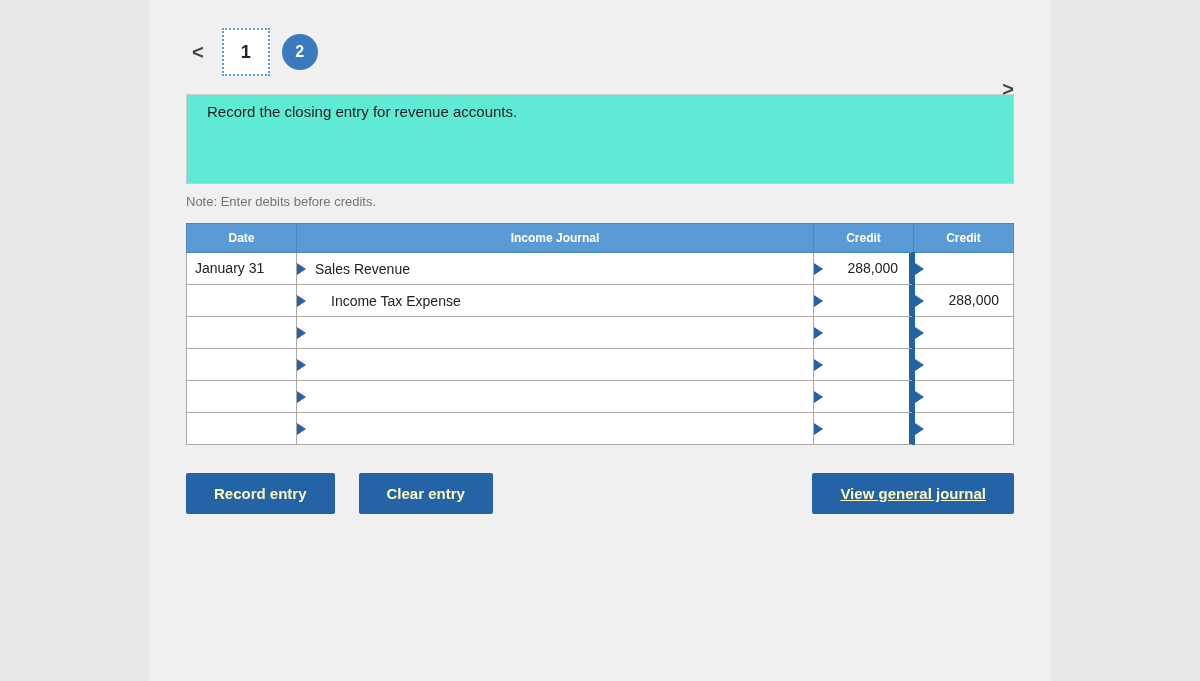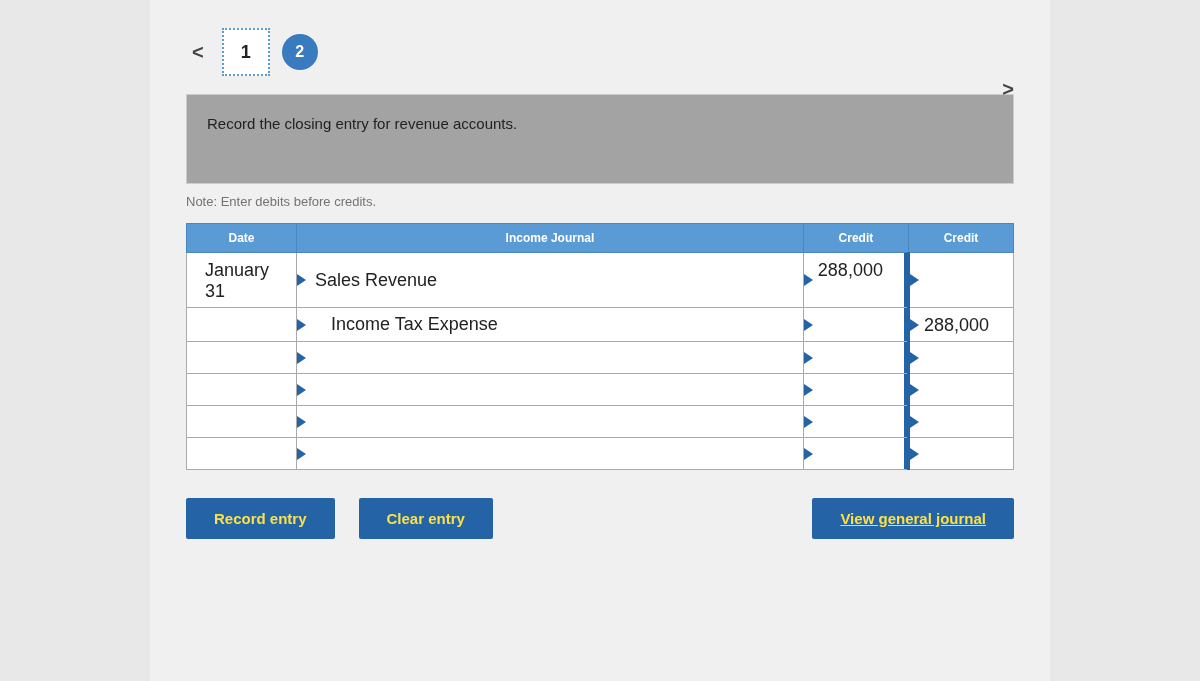--- a/index.html
+++ b/index.html
@@ -67,23 +67,23 @@
       border-radius: 50%;
       background: #3a7abf;
       display: flex;
       align-items: center;
       justify-content: center;
       font-size: 16px;
       font-weight: bold;
       color: #fff;
     }
     .instruction-box {
-      background: #a3a3a3;
+      background: #5eead4;
       border: 1px solid #ccc;
-      padding: 20px 20px;
+      padding: 8px 20px;
       margin-bottom: 10px;
       min-height: 90px;
       font-size: 15px;
       color: #222;
     }
     .note-text {
       color: #737373;
       font-size: 13px;
       margin-bottom: 14px;
     }
@@ -98,25 +98,25 @@
       color: #fff;
       font-weight: bold;
       padding: 7px 10px;
       border: 1px solid #4a87bf;
       text-align: left;
       font-size: 12px;
     }
     .journal-table thead tr th.center { text-align: center; }
     .journal-table tbody tr td {
       border: 1px solid #aaa;
-      padding: 5px 18px;
+      padding: 5px 8px;
       min-height: 30px;
       height: 32px;
       background: #fff;
-      font-size: 18px;
+      font-size: 14px;
     }
     .journal-table tbody tr td.date-col {
       width: 110px;
       vertical-align: top;
       padding-top: 7px;
     }
     .journal-table tbody tr td.journal-col {
       width: auto;
     }
     .journal-table tbody tr td.debit-col,
@@ -155,21 +155,21 @@
     }
     .btn-row {
       display: flex;
       align-items: center;
       gap: 24px;
     }
     .btn {
       padding: 12px 28px;
       font-size: 15px;
       font-weight: bold;
-      color: #fde047;
+      color: #fef9c3;
       background: #2563a7;
       border: none;
       cursor: pointer;
       border-radius: 2px;
     }
     .btn-view {
       margin-left: auto;
       text-decoration: underline;
     }
     

